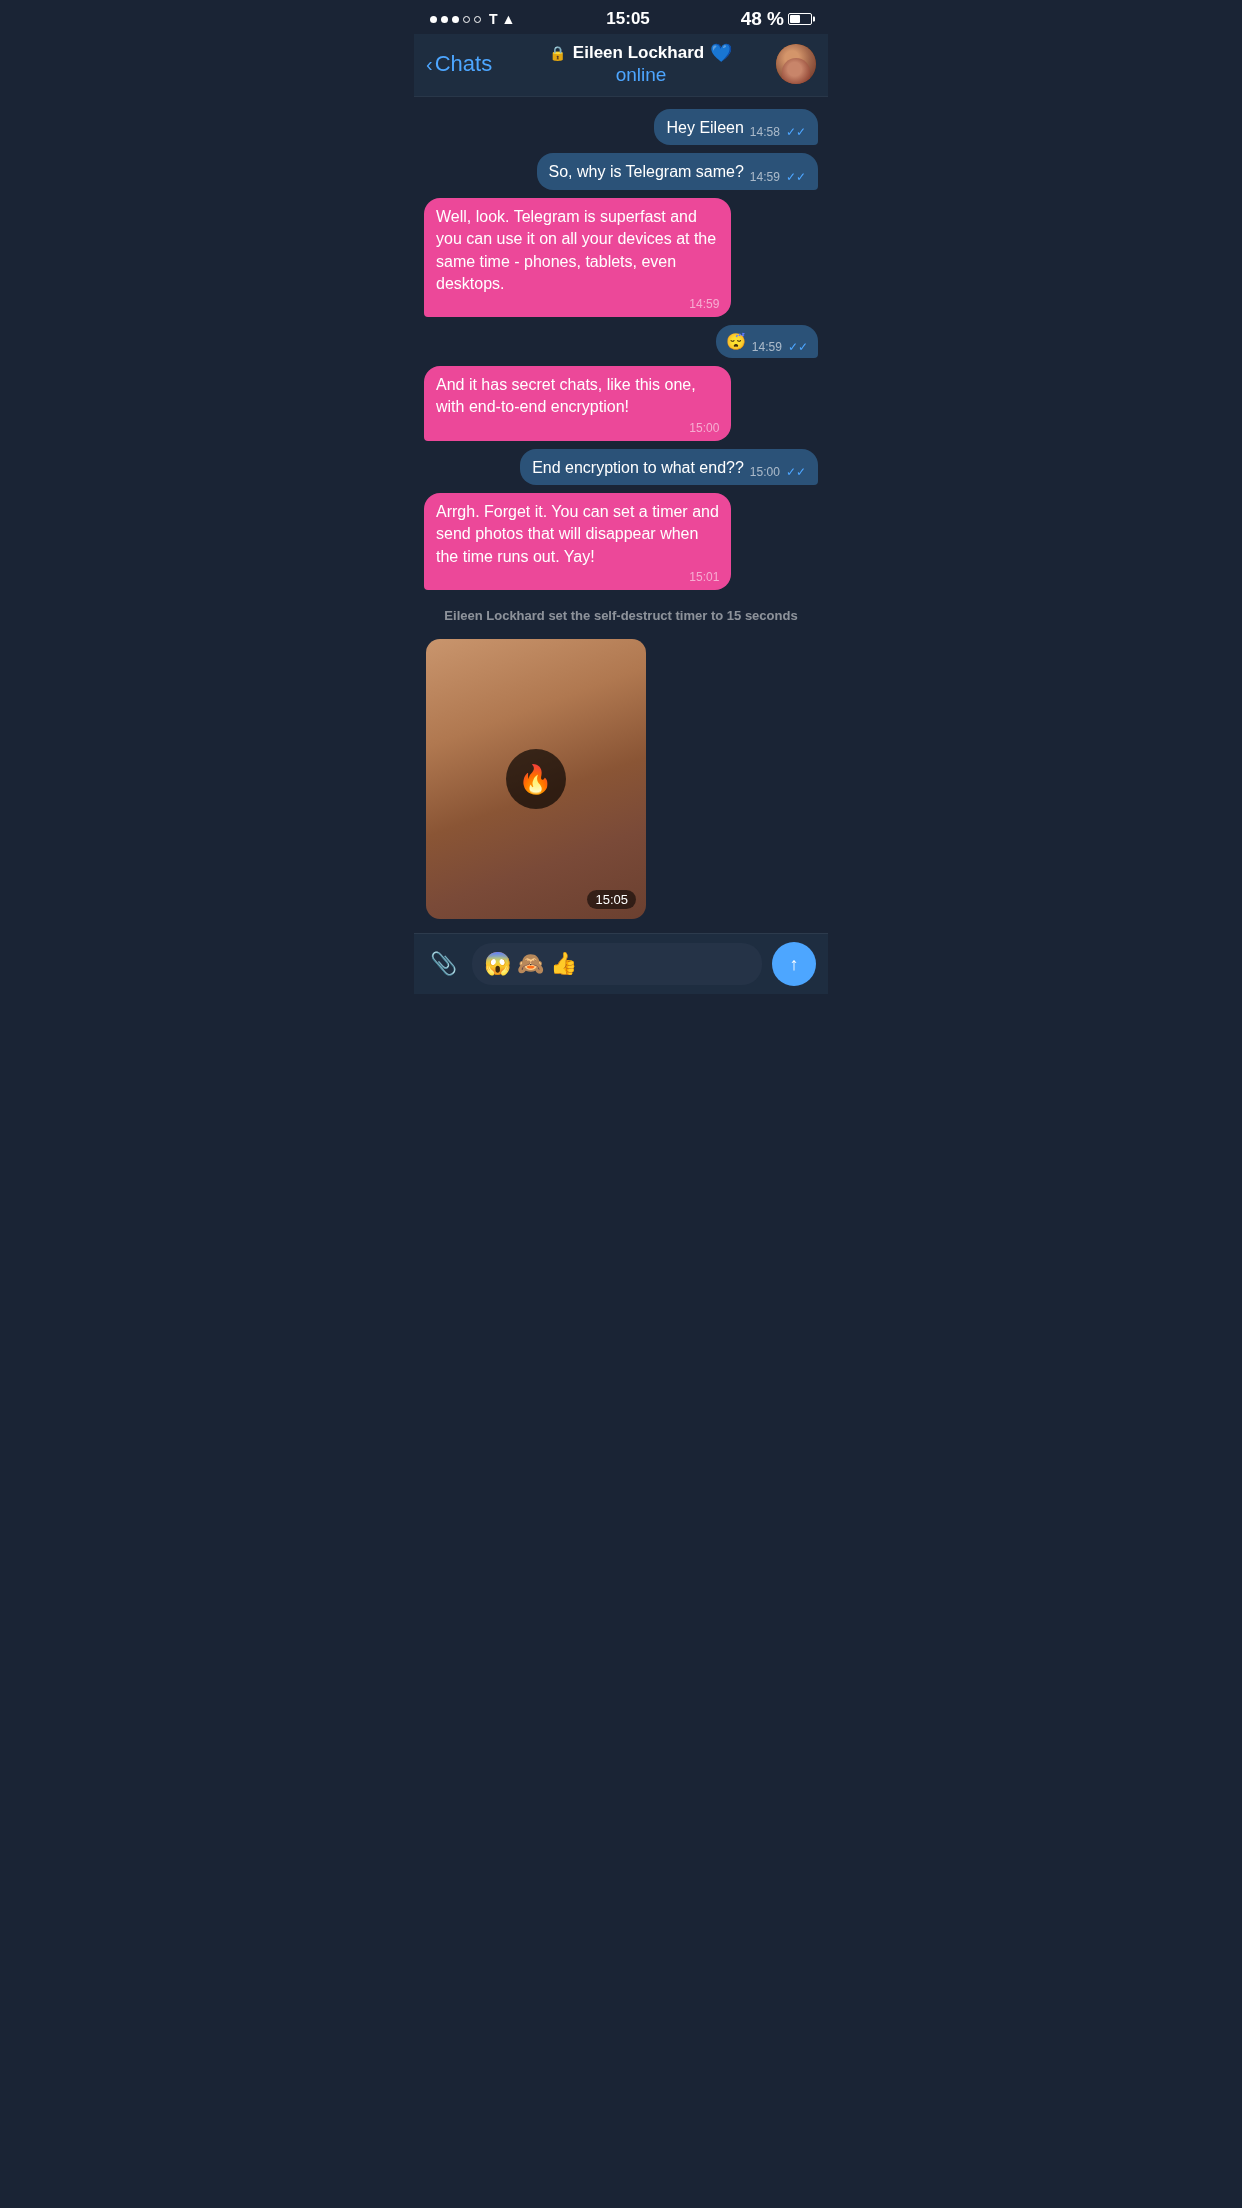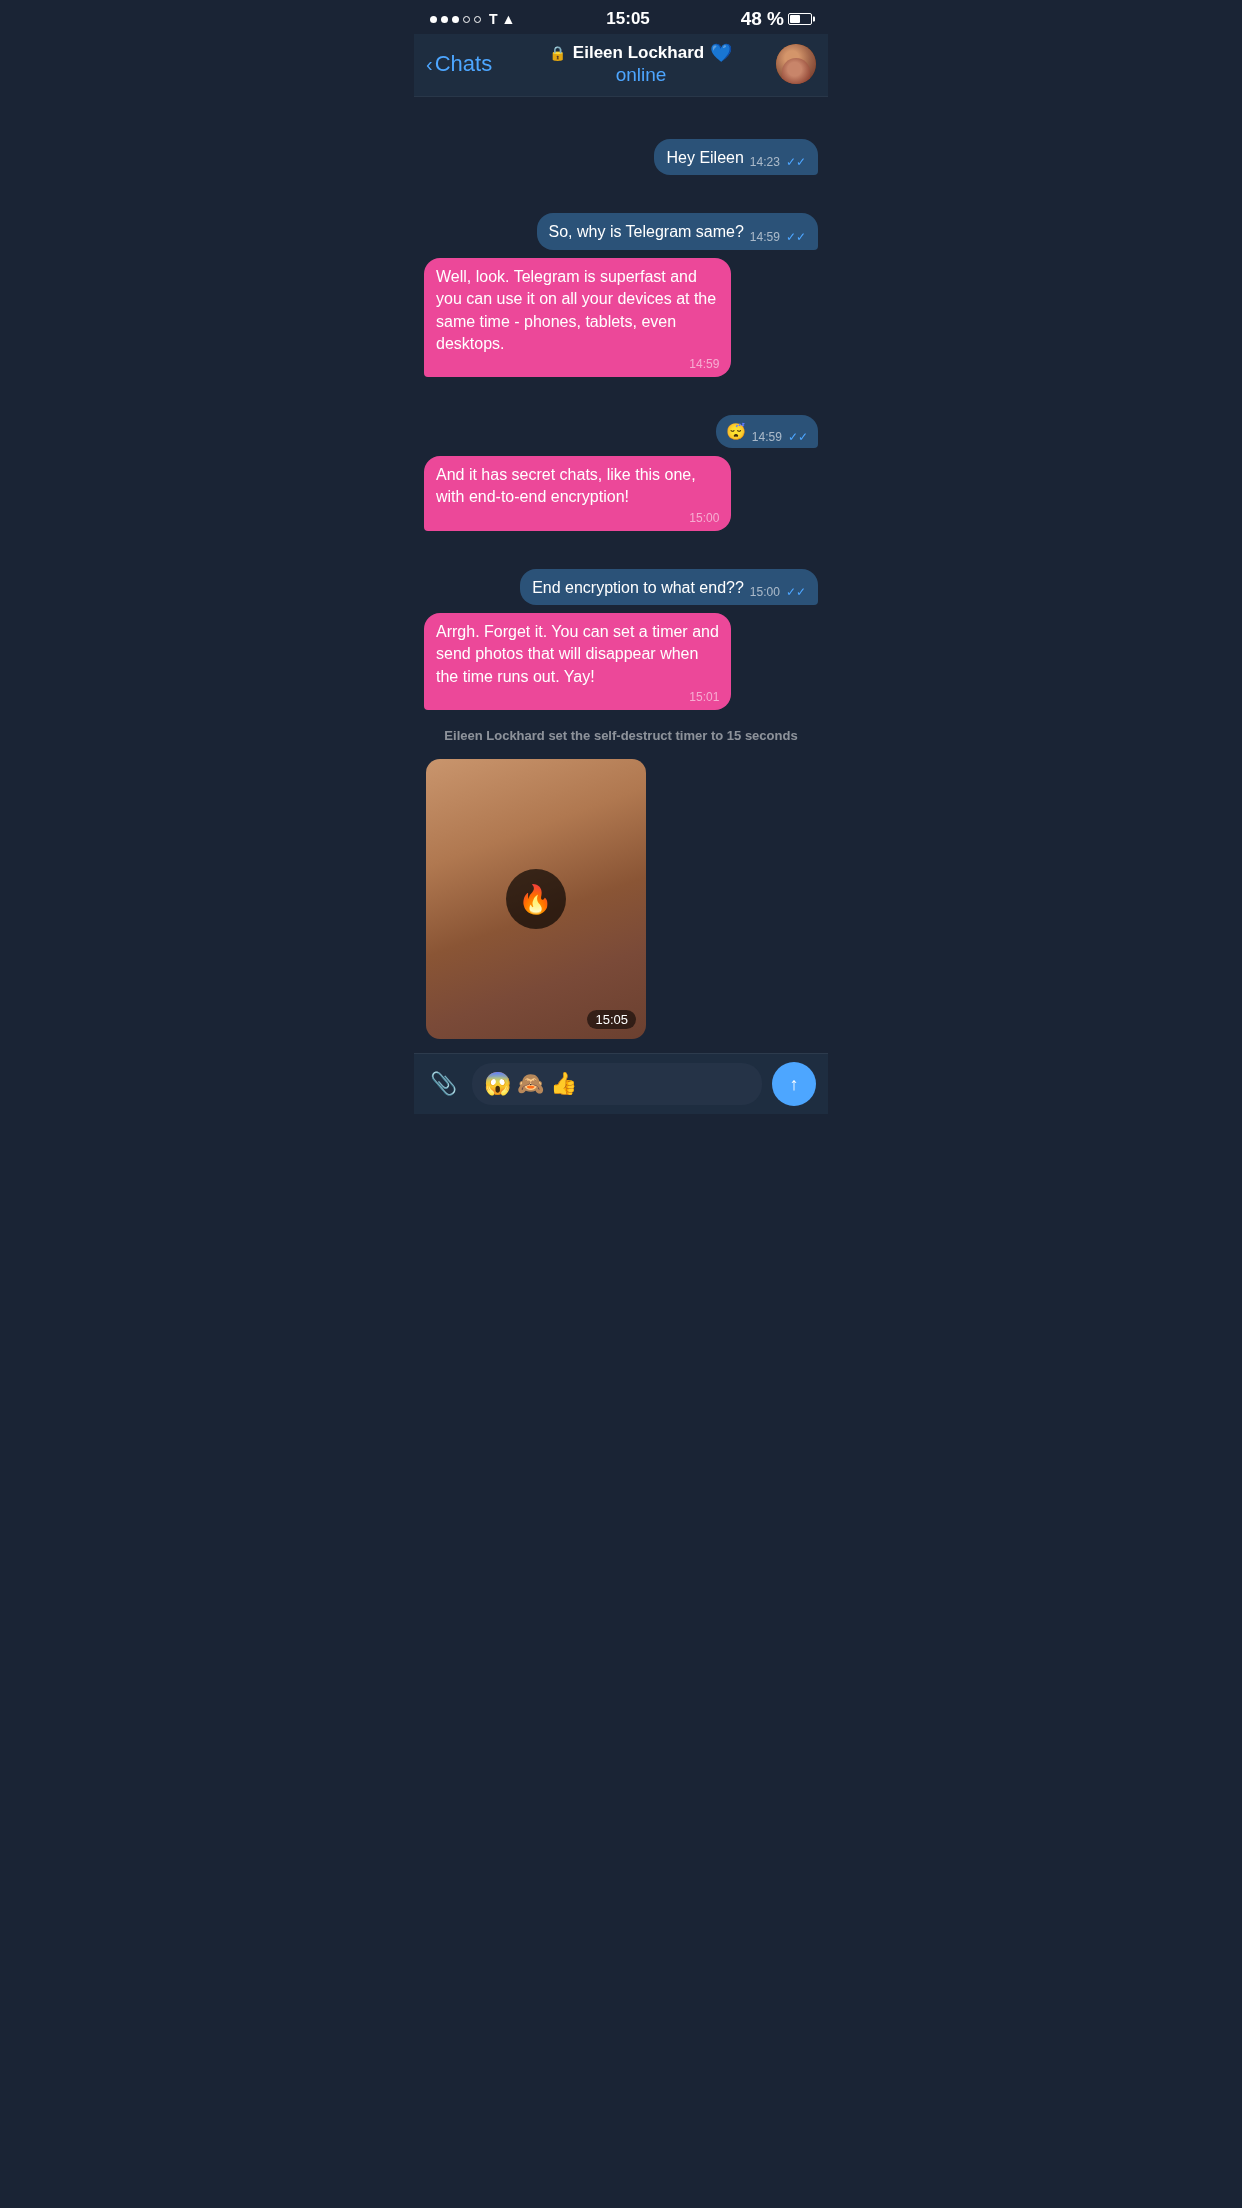--- a/index.html
+++ b/index.html
@@ -107,21 +107,20 @@
       max-width: 78%;
       padding: 8px 12px 6px;
       border-radius: 16px;
       position: relative;
       word-wrap: break-word;
     }
     .bubble.outgoing {
       background: #2b5278;
       border-bottom-right-radius: 4px;
       color: white;
-      margin-top: 30px;
     }
     .bubble.incoming {
       background: #ec4899;
       border-bottom-left-radius: 4px;
       color: white;
     }
 
     .bubble-text { font-size: 16px; line-height: 1.4; }
     .bubble-meta {
       display: flex; align-items: center; justify-content: flex-end;
@@ -263,21 +262,21 @@
     </div>
   </div>
 </div>
 
 <div class="chat-area">
 
   <div class="message-row outgoing">
     <div class="bubble outgoing">
       <div class="inline-time-row">
         <span class="bubble-text">Hey Eileen</span>
-        <span class="bubble-time">14:23</span>
+        <span class="bubble-time">14:58</span>
         <span class="check-marks">✓✓</span>
       </div>
     </div>
   </div>
 
   <div class="message-row outgoing">
     <div class="bubble outgoing">
       <div class="inline-time-row">
         <span class="bubble-text">So, why is Telegram same?</span>
         <span class="bubble-time">14:59</span>

